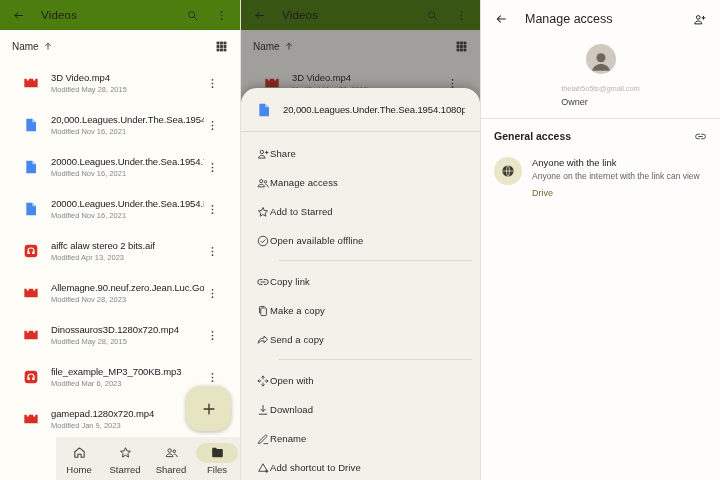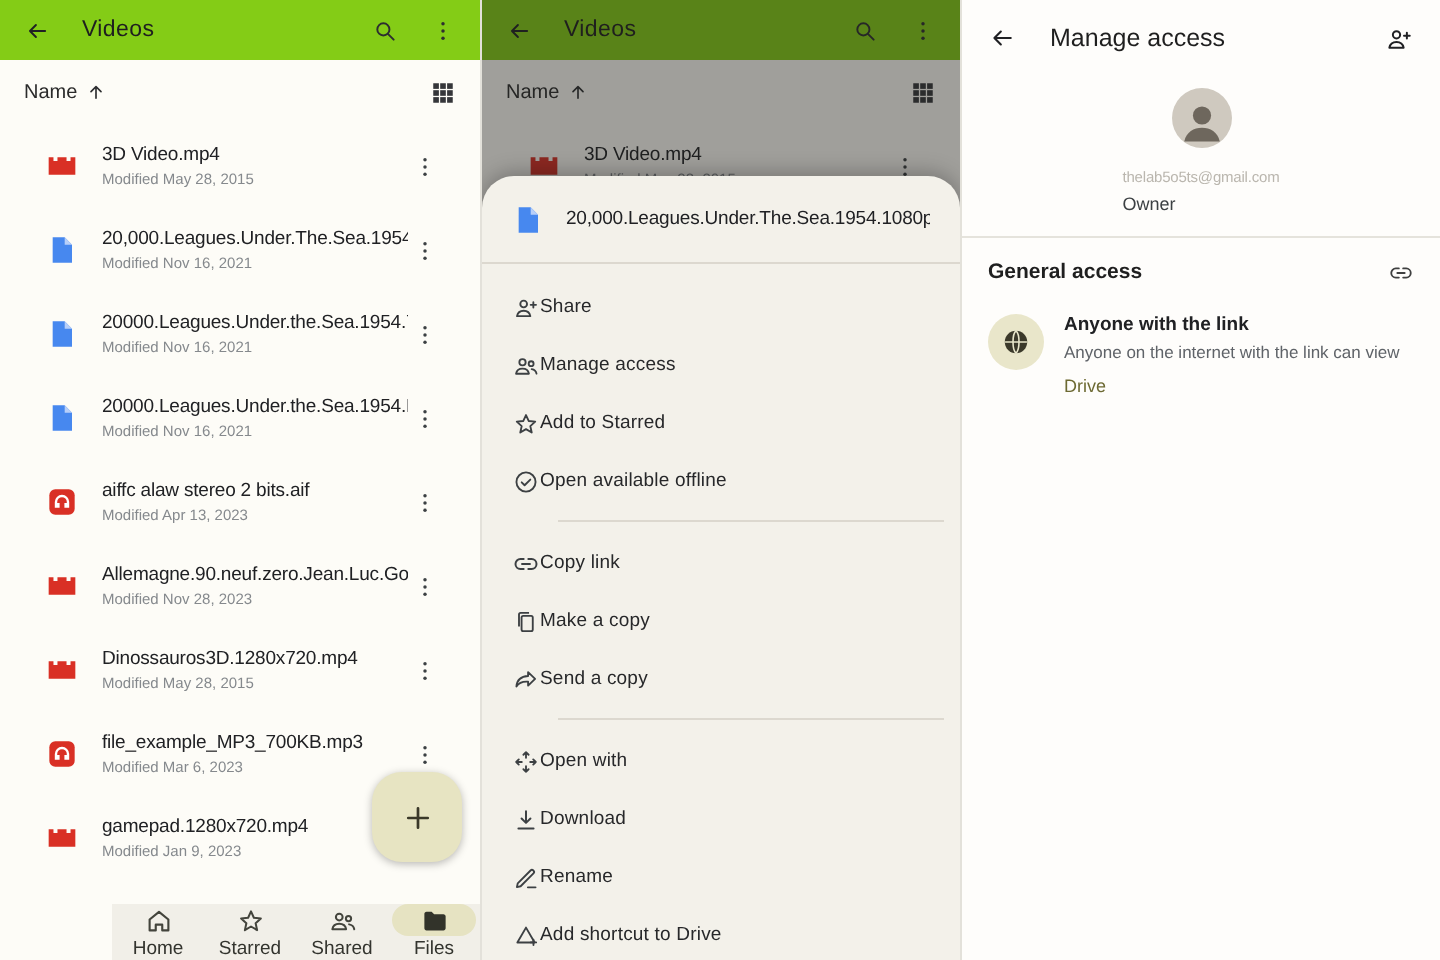--- a/index.html
+++ b/index.html
@@ -9,21 +9,21 @@
   .panel { position:relative; width:240px; height:480px; overflow:hidden; background:#fdfcf7; flex:none; }
   .panel.mid, .panel.right { border-left:1px solid #e3e1da; }
   .panel.right { background:#fefdfb; }
 
   svg.ic { display:block; }
   .ic10{width:10px;height:10px}.ic13{width:13px;height:13px}
   .ic14{width:14px;height:14px}.ic15{width:15px;height:15px}.ic16{width:16px;height:16px}
   .ic18{width:18px;height:18px}.ic26{width:26px;height:26px}
 
   
-  .appbar { height:30px; background:#84cc16; display:flex; align-items:center; padding:0 12px; color:#202124; }
+  .appbar { height:30px; background:#4d7c0f; display:flex; align-items:center; padding:0 12px; color:#202124; }
   .appbar .bar-title { font-size:11.5px; color:#1f1f1f; margin-left:16px; flex:1; letter-spacing:.2px; }
   .appbar .bar-ic { margin-left:16px; color:#2d2e30; }
 
   
   .sortrow { height:32px; display:flex; align-items:center; padding:0 12px; color:#2d2e30; }
   .sortrow .slabel { font-size:10px; color:#2b2b2b; margin-right:4px; }
   .sortrow .gridic { margin-left:auto; color:#35363a; }
 
   
   .frow { height:42px; display:flex; align-items:center; padding:0 20px; background:transparent; }
@@ -32,21 +32,21 @@
   .fname { font-size:9.5px; color:#202124; white-space:nowrap; overflow:hidden; letter-spacing:-.1px; }
   .fsub  { font-size:7.5px; color:#85898d; margin-top:2.5px; }
   .kebtn { width:16px; color:#3c4043; display:flex; justify-content:center; flex:none; }
 
   
   .fab { position:absolute; right:9px; bottom:49px; width:45px; height:45px; border-radius:15px;
          background:#e7e4c2; display:flex; align-items:center; justify-content:center; color:#3a3828;
          box-shadow:0 1px 4px rgba(0,0,0,.28); z-index:5; }
 
   
-  .bottomnav { position:absolute; left:12px; right:0; bottom:0; height:28px; background:#f1efe8; display:flex; z-index:4;margin-left:44px; }
+  .bottomnav { position:absolute; left:12px; right:0; bottom:0; height:43px; background:#f1efe8; display:flex; z-index:4;margin-left:44px; }
   .navitem { flex:1; display:flex; flex-direction:column; align-items:center; justify-content:center; gap:1px; color:#43443c; }
   .navpill { width:42px; height:20px; border-radius:10px; display:flex; align-items:center; justify-content:center; }
   .navitem.active .navpill { background:#e6e3c2; }
   .navitem.active { color:#32332a; }
   .navlabel { font-size:9.5px; color:#33342e; }
 
   
   .scrim { position:absolute; inset:0; background:rgba(32,32,28,.42); z-index:2; }
   .sheet { position:absolute; left:0; right:0; top:88px; bottom:0; background:#f3f1ea;
            border-radius:16px 16px 0 0; box-shadow:0 -2px 10px rgba(0,0,0,.25); z-index:3; }
@@ -66,21 +66,21 @@
             display:flex; align-items:flex-end; justify-content:center; flex:none; }
   .owner-email { font-size:7.5px; color:#bab6ae; letter-spacing:-.1px; }
   .owner-role  { font-size:9px; color:#3c4043; margin-top:3.5px; }
   .hdivider { height:1px; background:#e5e3dc; }
   .garow { display:flex; align-items:center; padding:11px 13px 9px; }
   .gatitle { font-size:10.5px; font-weight:700; color:#1f1f1f; flex:1; }
   .galink { color:#3f4040; }
   .accessrow { display:flex; gap:10px; padding:5px 13px; }
   .globe-circle { width:28px; height:28px; border-radius:50%; background:#e9e6ca;
                   display:flex; align-items:center; justify-content:center; color:#3b392a; flex:none; }
-  .access-title { font-size:9.5px; font-weight:700; color:#202124; }
+  .access-title { font-size:9.5px; font-weight:400; color:#202124; }
   .access-desc  { font-size:8.5px; color:#5f6368; margin-top:3.5px; }
   .access-change{ font-size:9px; color:#6d6a33; margin-top:7px; }
 </style>
 </head>
 <body>
 
 <svg width="0" height="0" style="position:absolute">
   <defs>
     <symbol id="i-video" viewBox="0 0 24 24">
         <path fill="#d93025" d="M2 5.5h3.6v2.8h3V5.5h6.8v2.8h3V5.5H22v13H2z"></path>

